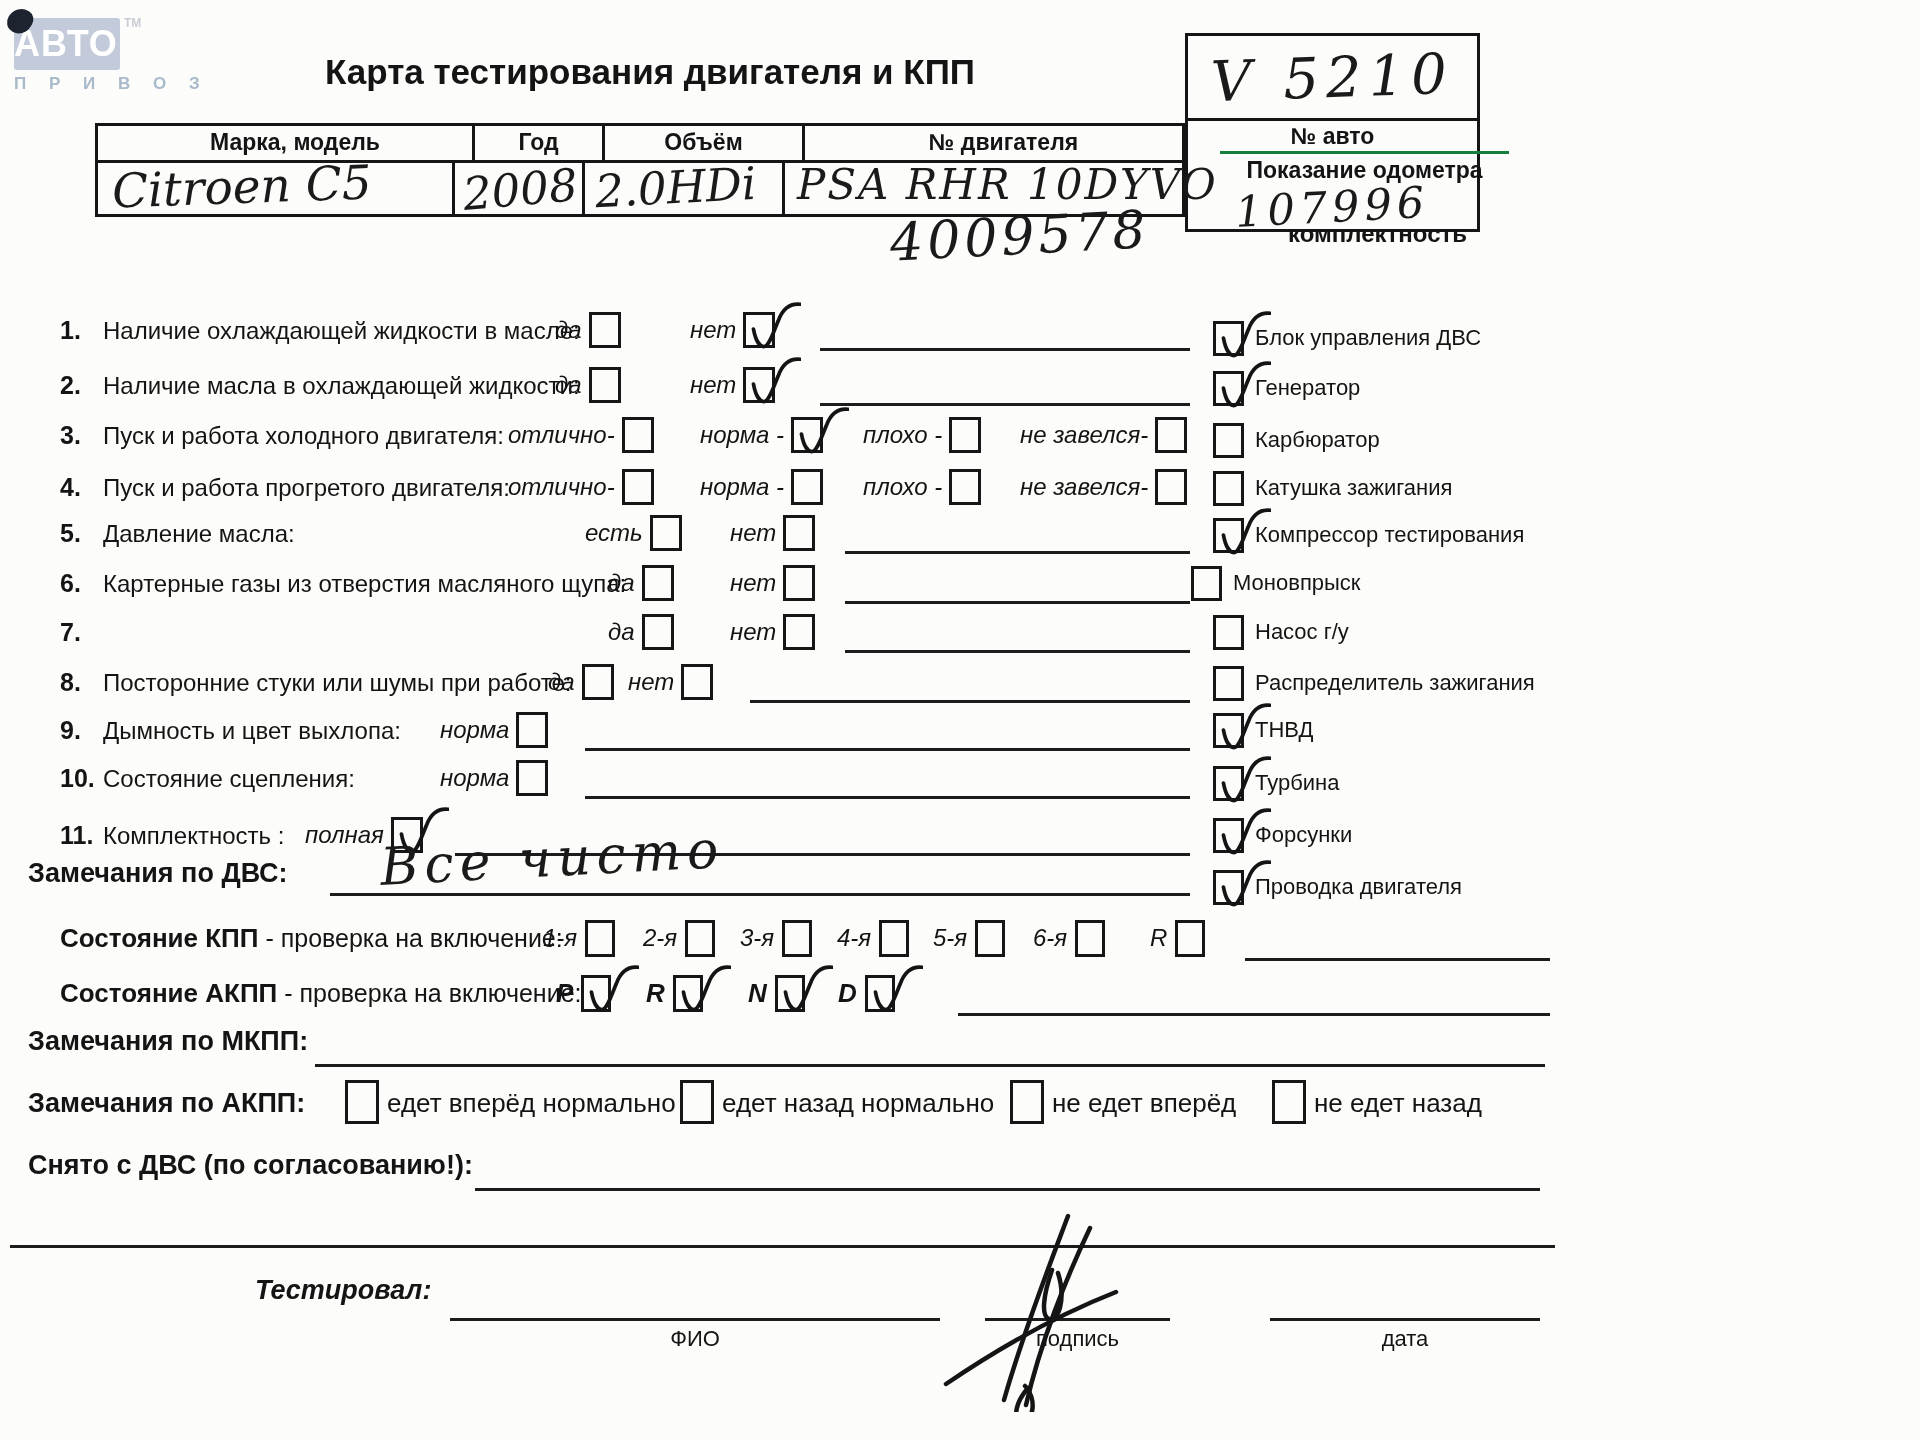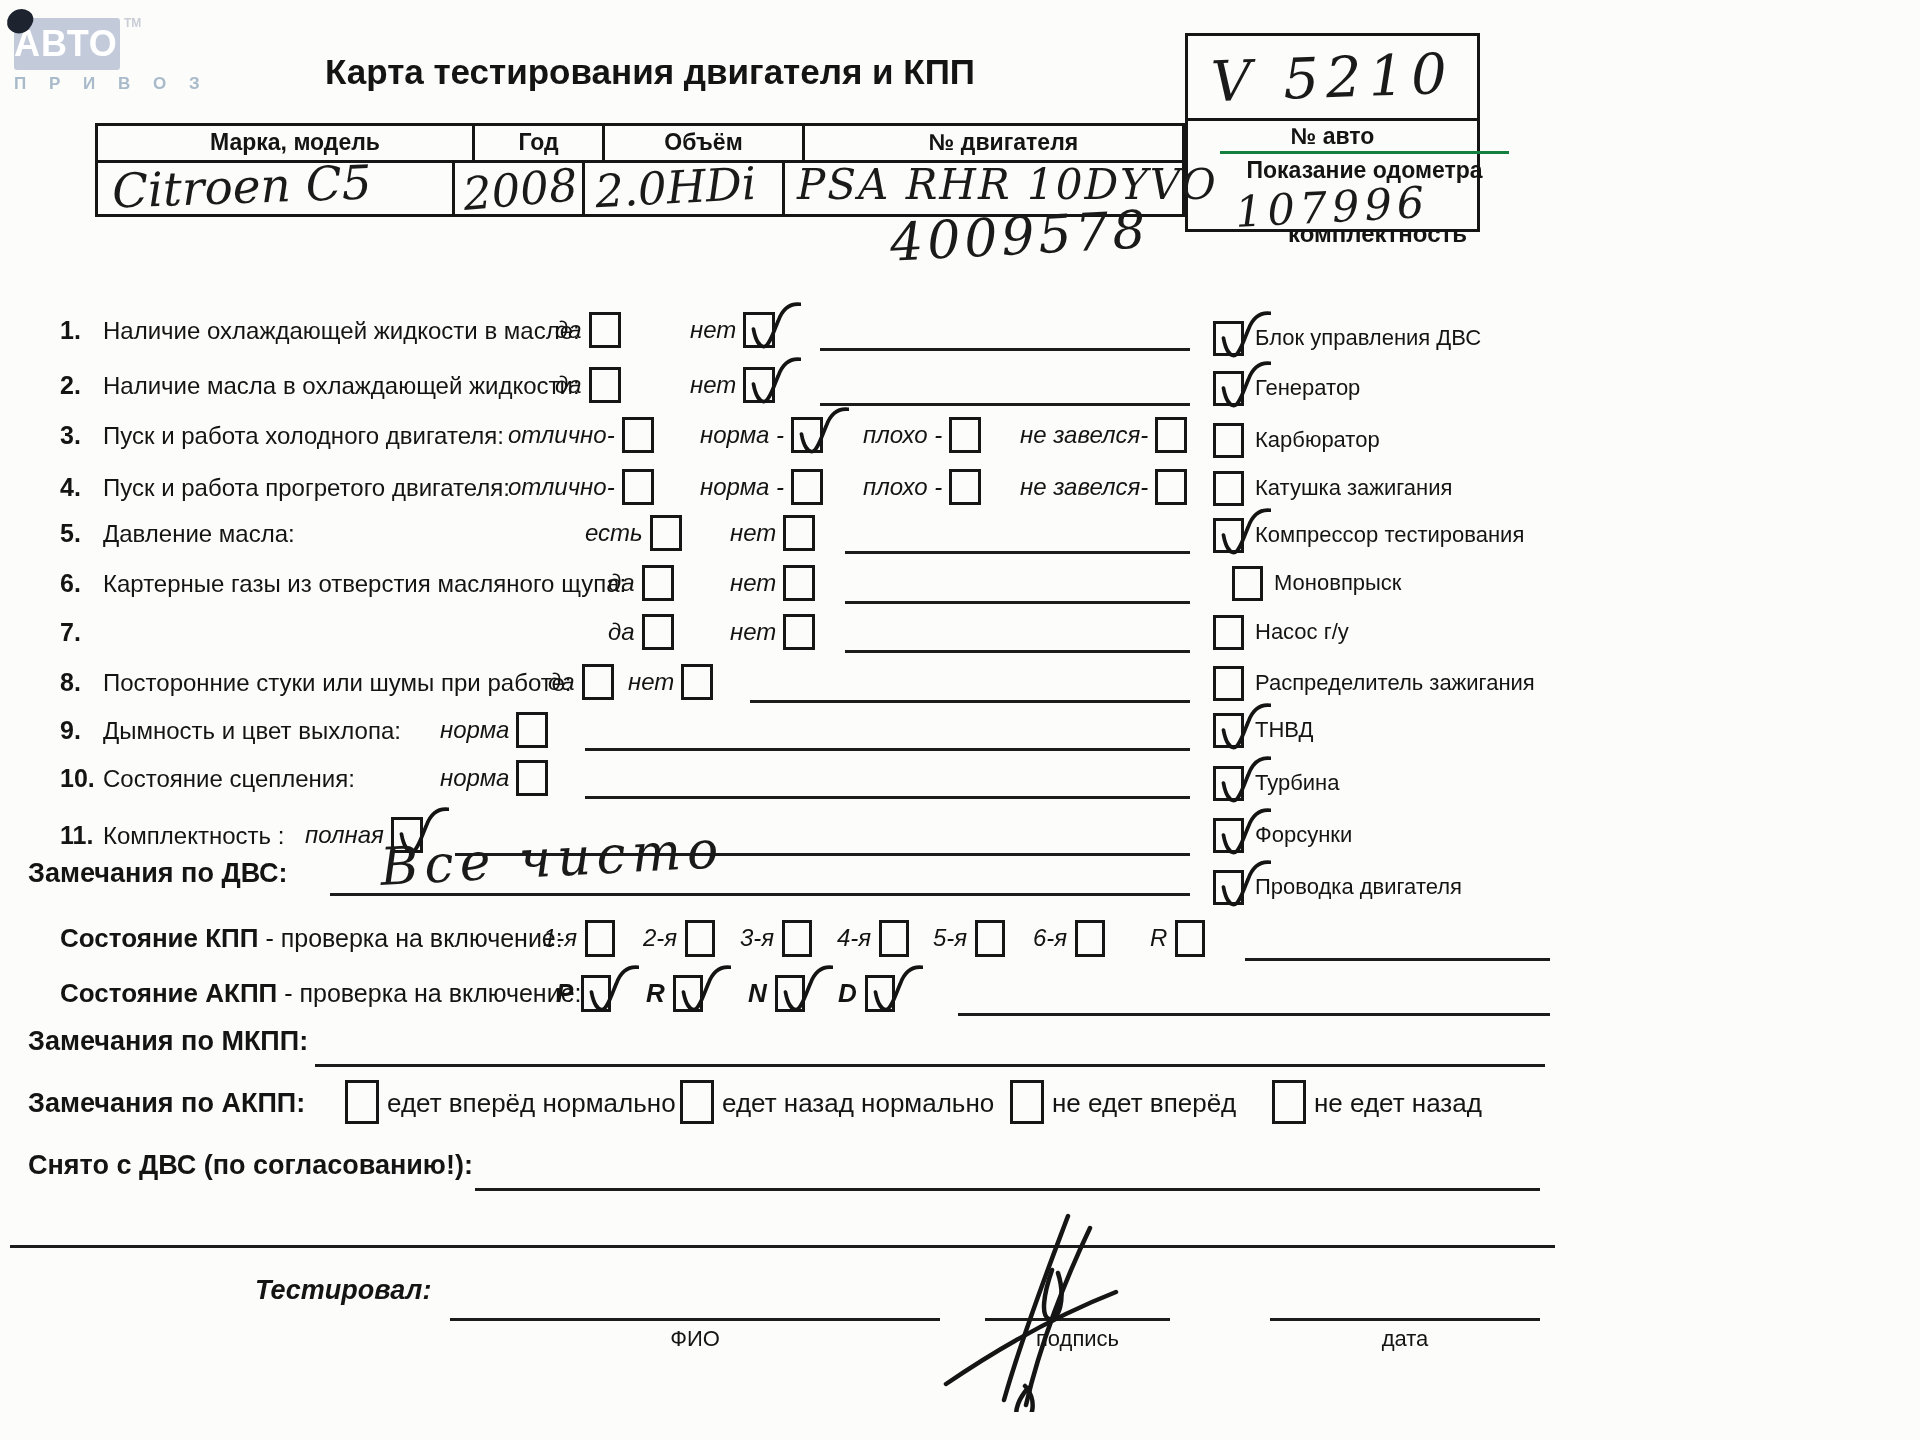--- a/index.html
+++ b/index.html
@@ -135,21 +135,21 @@
         <span class="comp-lbl">Катушка зажигания</span>
       </div>
       <div class="comp-item" style="left: 1213px; top: 515px;">
         <span class="cbox" style="width: 31px; height: 35px;">
           <svg class="tick" viewBox="0 0 60 54">
             <path d="M14 28 c2 11 6 17 10 17 c5 0 9 -13 14 -25 c4 -11 11 -17 21 -16" fill="none" stroke="#141414" stroke-width="3.6" stroke-linecap="round"></path>
           </svg>
         </span>
         <span class="comp-lbl">Компрессор тестирования</span>
       </div>
-      <div class="comp-item" style="left: 1232px; top: 563px;">
+      <div class="comp-item" style="left: 1191px; top: 563px;">
         <span class="cbox" style="width: 31px; height: 35px;"></span>
         <span class="comp-lbl">Моновпрыск</span>
       </div>
       <div class="comp-item" style="left: 1213px; top: 612px;">
         <span class="cbox" style="width: 31px; height: 35px;"></span>
         <span class="comp-lbl">Насос г/у</span>
       </div>
       <div class="comp-item" style="left: 1213px; top: 663px;">
         <span class="cbox" style="width: 31px; height: 35px;"></span>
         <span class="comp-lbl">Распределитель зажигания</span>

